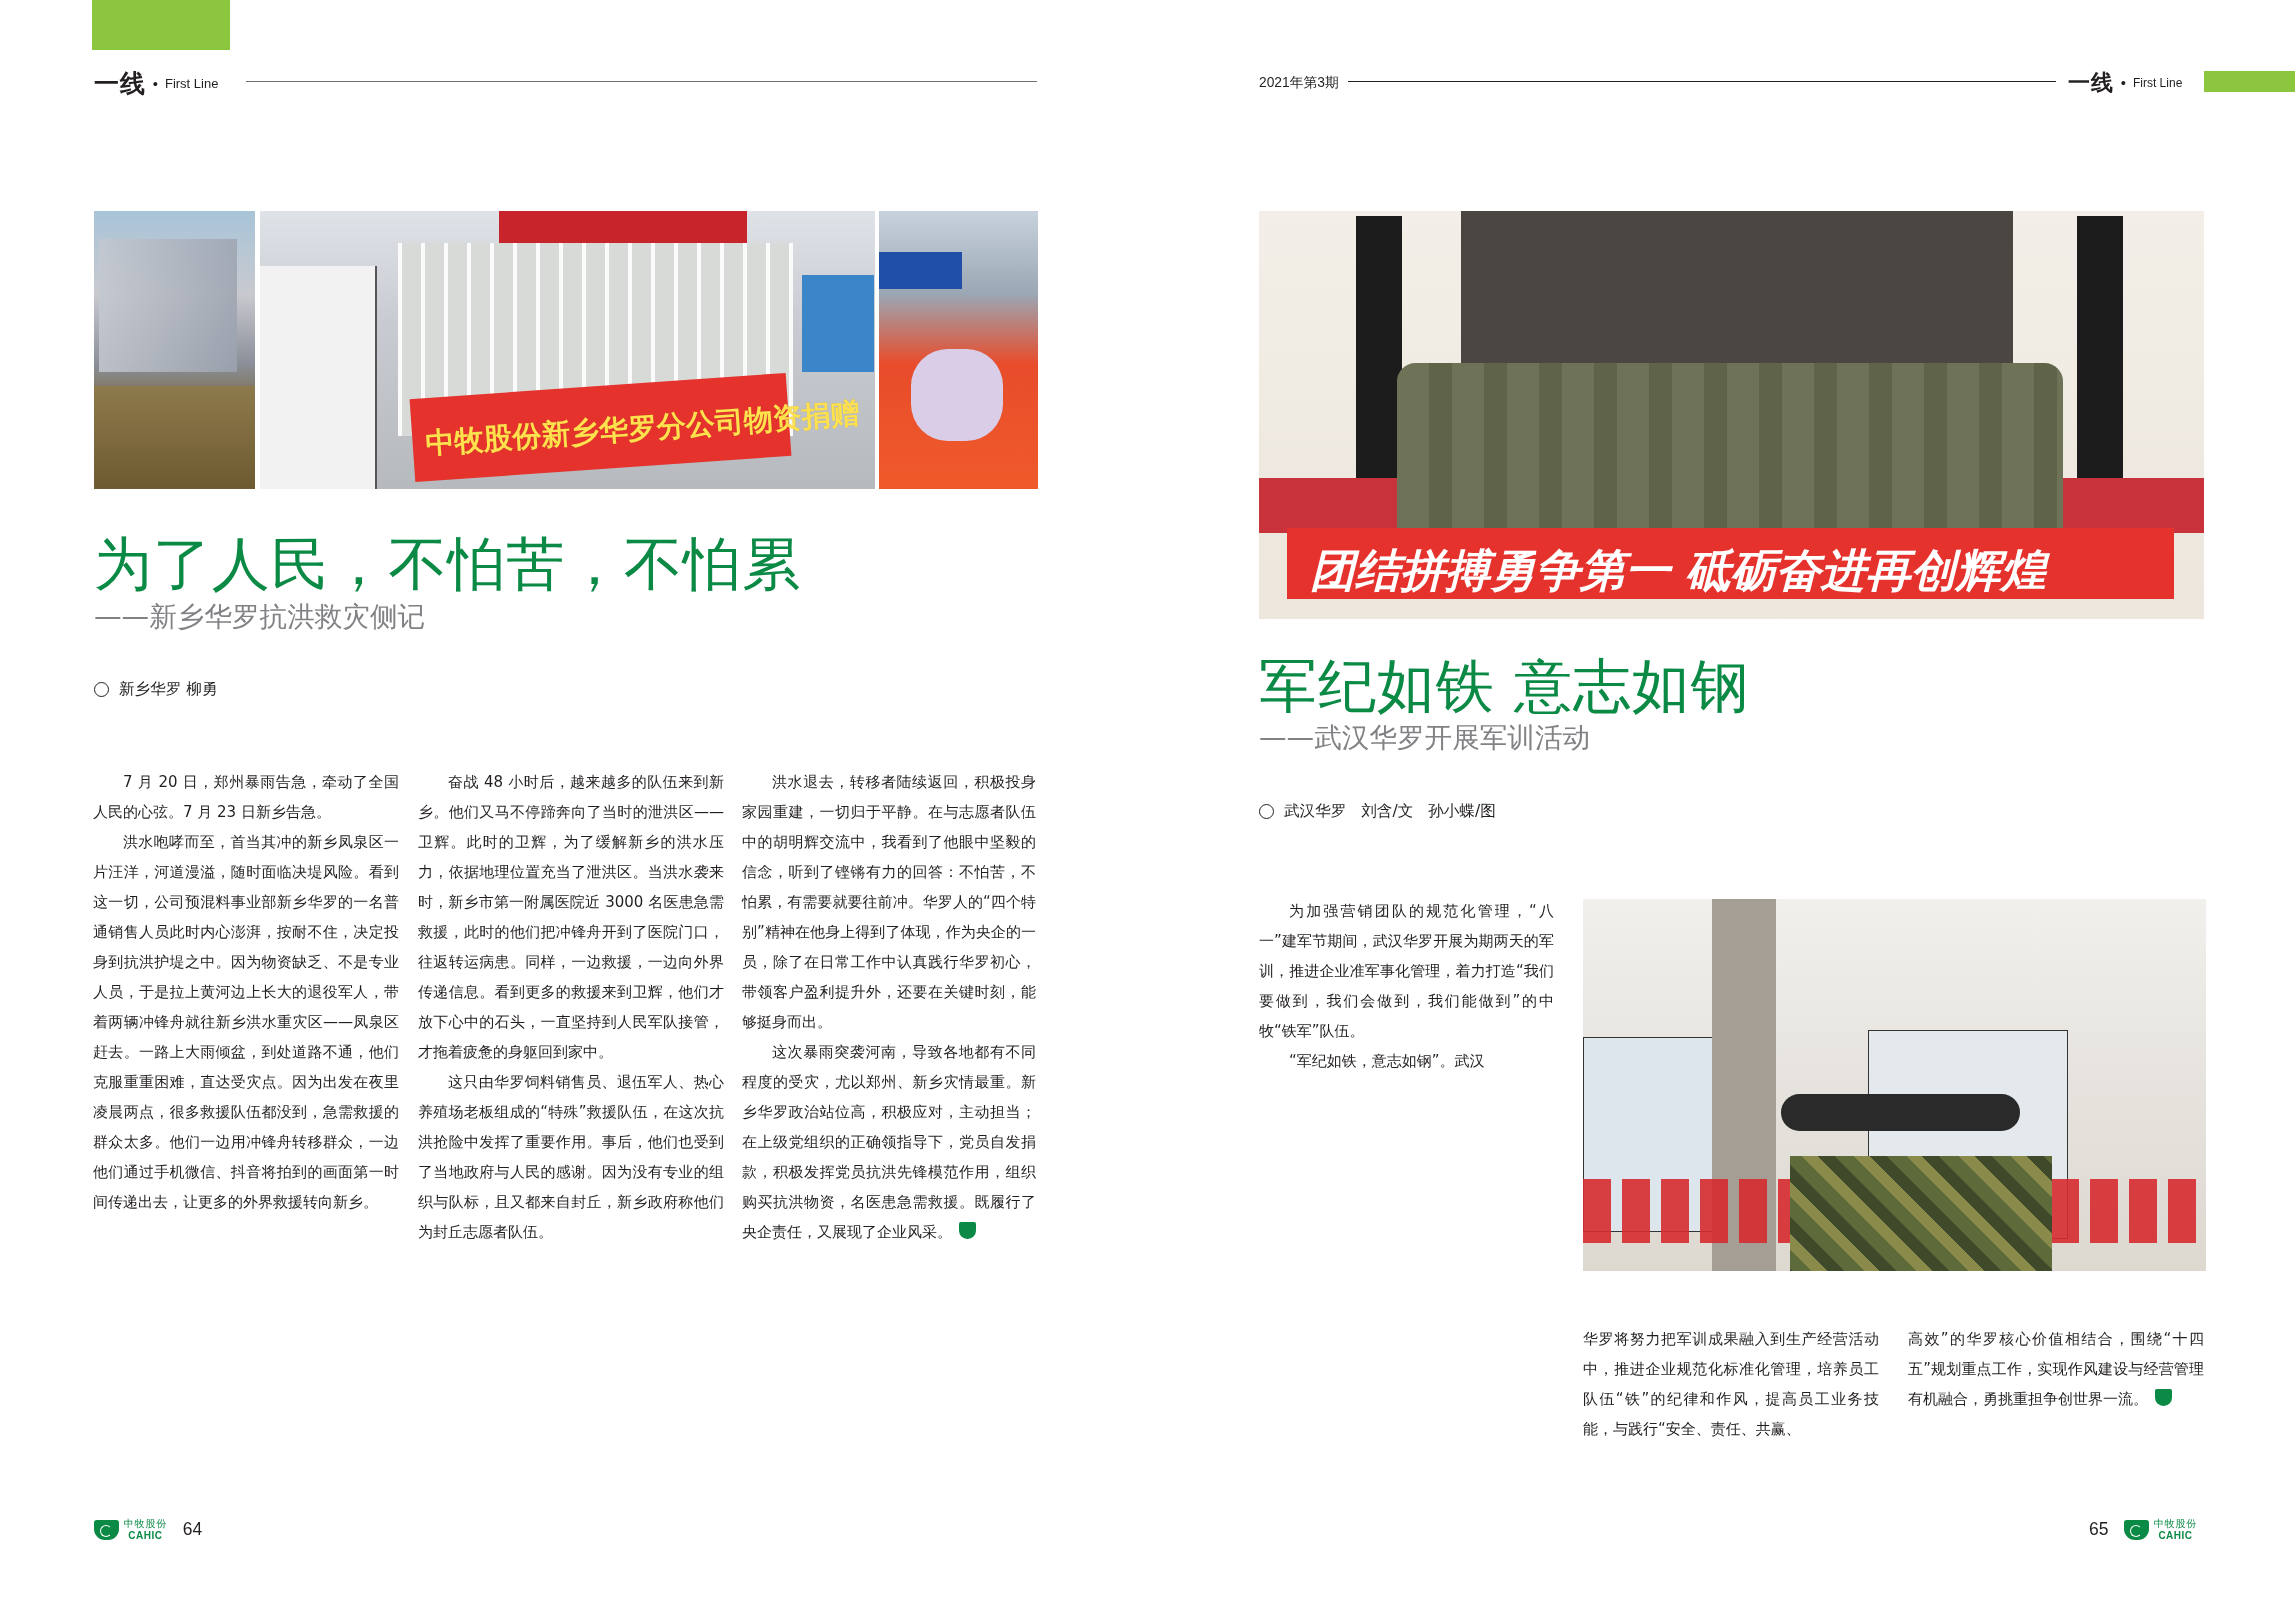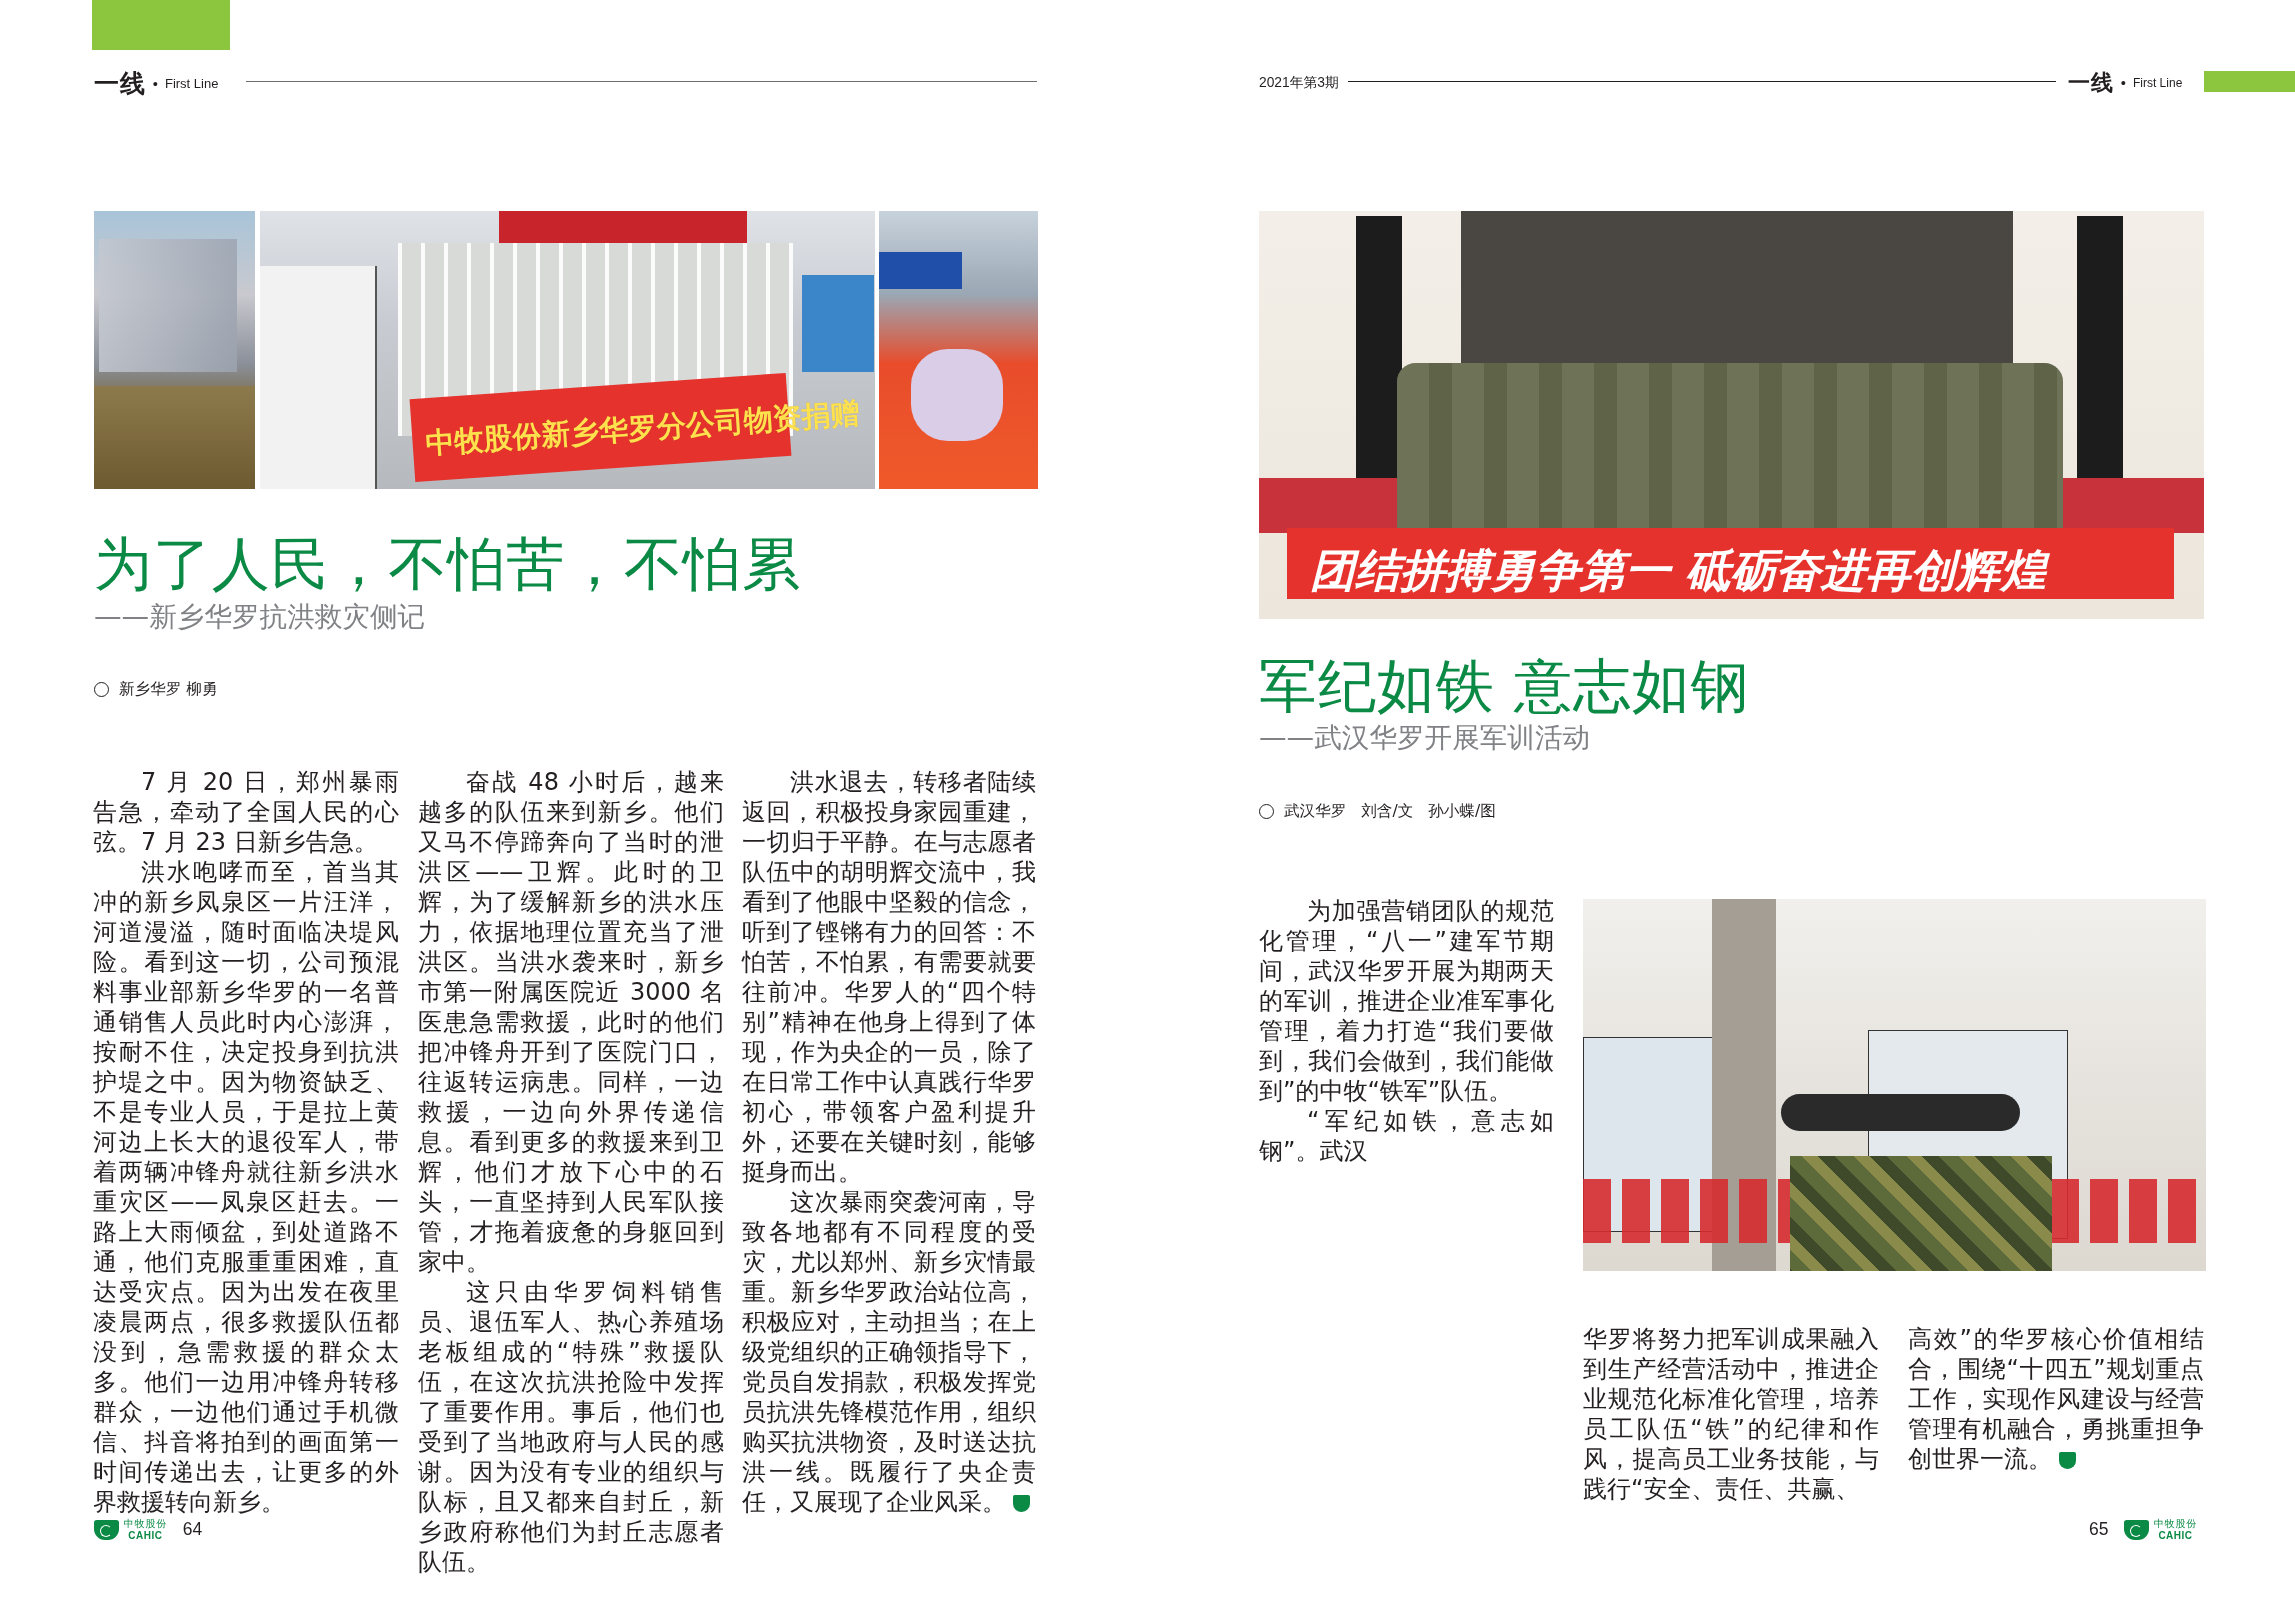--- a/index.html
+++ b/index.html
@@ -31,21 +31,21 @@
     position: absolute; color: #ffffff; font-weight: bold; font-style: italic; white-space: nowrap;
   }
 
   
   .title { color: #0b8a45; font-weight: normal; font-size: 58px; white-space: nowrap; letter-spacing: 0.9px; }
   .subtitle { color: #808285; font-size: 27.6px; white-space: nowrap; }
   .byline { font-size: 15.6px; color: #231f20; white-space: nowrap; display: flex; align-items: center; }
   .byline .circle { width: 13px; height: 13px; border: 1.1px solid #231f20; border-radius: 50%; margin-right: 10px; }
 
   
-  .col { font-size: 24px; line-height: 30px; text-align: justify; color: #231f20; }
+  .col { font-size: 15px; line-height: 30px; text-align: justify; color: #231f20; }
   .col p { margin: 0; text-indent: 2em; }
   .col p.noindent { text-indent: 0; }
   .end-logo {
     display: inline-block; width: 16.5px; height: 16.5px; vertical-align: -1.8px; margin-left: 7.4px;
     background: #0b8a45; border-radius: 1.8px 1.8px 8.3px 8.3px;
   }
 
   
   .footer { display: flex; align-items: center; }
   .logo-mark { width: 25px; height: 20px; background: #0b8a45; border-radius: 2.8px 2.8px 11px 11px; position: relative; }
@@ -94,21 +94,21 @@
 <div class="abs col" style="left:93px;top:767px;width:306px;">
   <p>7 月 20 日，郑州暴雨告急，牵动了全国人民的心弦。7 月 23 日新乡告急。</p>
   <p>洪水咆哮而至，首当其冲的新乡凤泉区一片汪洋，河道漫溢，随时面临决堤风险。看到这一切，公司预混料事业部新乡华罗的一名普通销售人员此时内心澎湃，按耐不住，决定投身到抗洪护堤之中。因为物资缺乏、不是专业人员，于是拉上黄河边上长大的退役军人，带着两辆冲锋舟就往新乡洪水重灾区——凤泉区赶去。一路上大雨倾盆，到处道路不通，他们克服重重困难，直达受灾点。因为出发在夜里凌晨两点，很多救援队伍都没到，急需救援的群众太多。他们一边用冲锋舟转移群众，一边他们通过手机微信、抖音将拍到的画面第一时间传递出去，让更多的外界救援转向新乡。</p>
 </div>
 <div class="abs col" style="left:418px;top:767px;width:306px;">
   <p>奋战 48 小时后，越来越多的队伍来到新乡。他们又马不停蹄奔向了当时的泄洪区——卫辉。此时的卫辉，为了缓解新乡的洪水压力，依据地理位置充当了泄洪区。当洪水袭来时，新乡市第一附属医院近 3000 名医患急需救援，此时的他们把冲锋舟开到了医院门口，往返转运病患。同样，一边救援，一边向外界传递信息。看到更多的救援来到卫辉，他们才放下心中的石头，一直坚持到人民军队接管，才拖着疲惫的身躯回到家中。</p>
   <p>这只由华罗饲料销售员、退伍军人、热心养殖场老板组成的“特殊”救援队伍，在这次抗洪抢险中发挥了重要作用。事后，他们也受到了当地政府与人民的感谢。因为没有专业的组织与队标，且又都来自封丘，新乡政府称他们为封丘志愿者队伍。</p>
 </div>
 <div class="abs col" style="left:742px;top:767px;width:294px;">
   <p>洪水退去，转移者陆续返回，积极投身家园重建，一切归于平静。在与志愿者队伍中的胡明辉交流中，我看到了他眼中坚毅的信念，听到了铿锵有力的回答：不怕苦，不怕累，有需要就要往前冲。华罗人的“四个特别”精神在他身上得到了体现，作为央企的一员，除了在日常工作中认真践行华罗初心，带领客户盈利提升外，还要在关键时刻，能够挺身而出。</p>
-  <p><span>这次暴雨突袭河南，导致各地都有不同程度的受灾，尤以郑州、新乡灾情最重。新乡华罗政治站位高，积极应对，主动担当；在上级党组织的正确领指导下，党员自发捐款，积极发挥党员抗洪先锋模范作用，组织购买抗洪物资，及时送达抗洪一线。既履行了央企责任，又展现了企业风采。</span><span class="end-logo"></span></p>
+  <p><span>这次暴雨突袭河南，导致各地都有不同程度的受灾，尤以郑州、新乡灾情最重。新乡华罗政治站位高，积极应对，主动担当；在上级党组织的正确领指导下，党员自发捐款，积极发挥党员抗洪先锋模范作用，组织购买抗洪物资，名医患急需救援。既履行了央企责任，又展现了企业风采。</span><span class="end-logo"></span></p>
 </div>
 
 <div class="abs footer" style="left:94px;top:1519px;">
   <div class="logo-mark"></div>
   <div class="logo-text">
     <span class="logo-cn">中牧股份</span>
     <span class="logo-en">CAHIC</span>
   </div>
   <span class="page-num" style="margin-left:15.6px;">64</span>
 </div>

